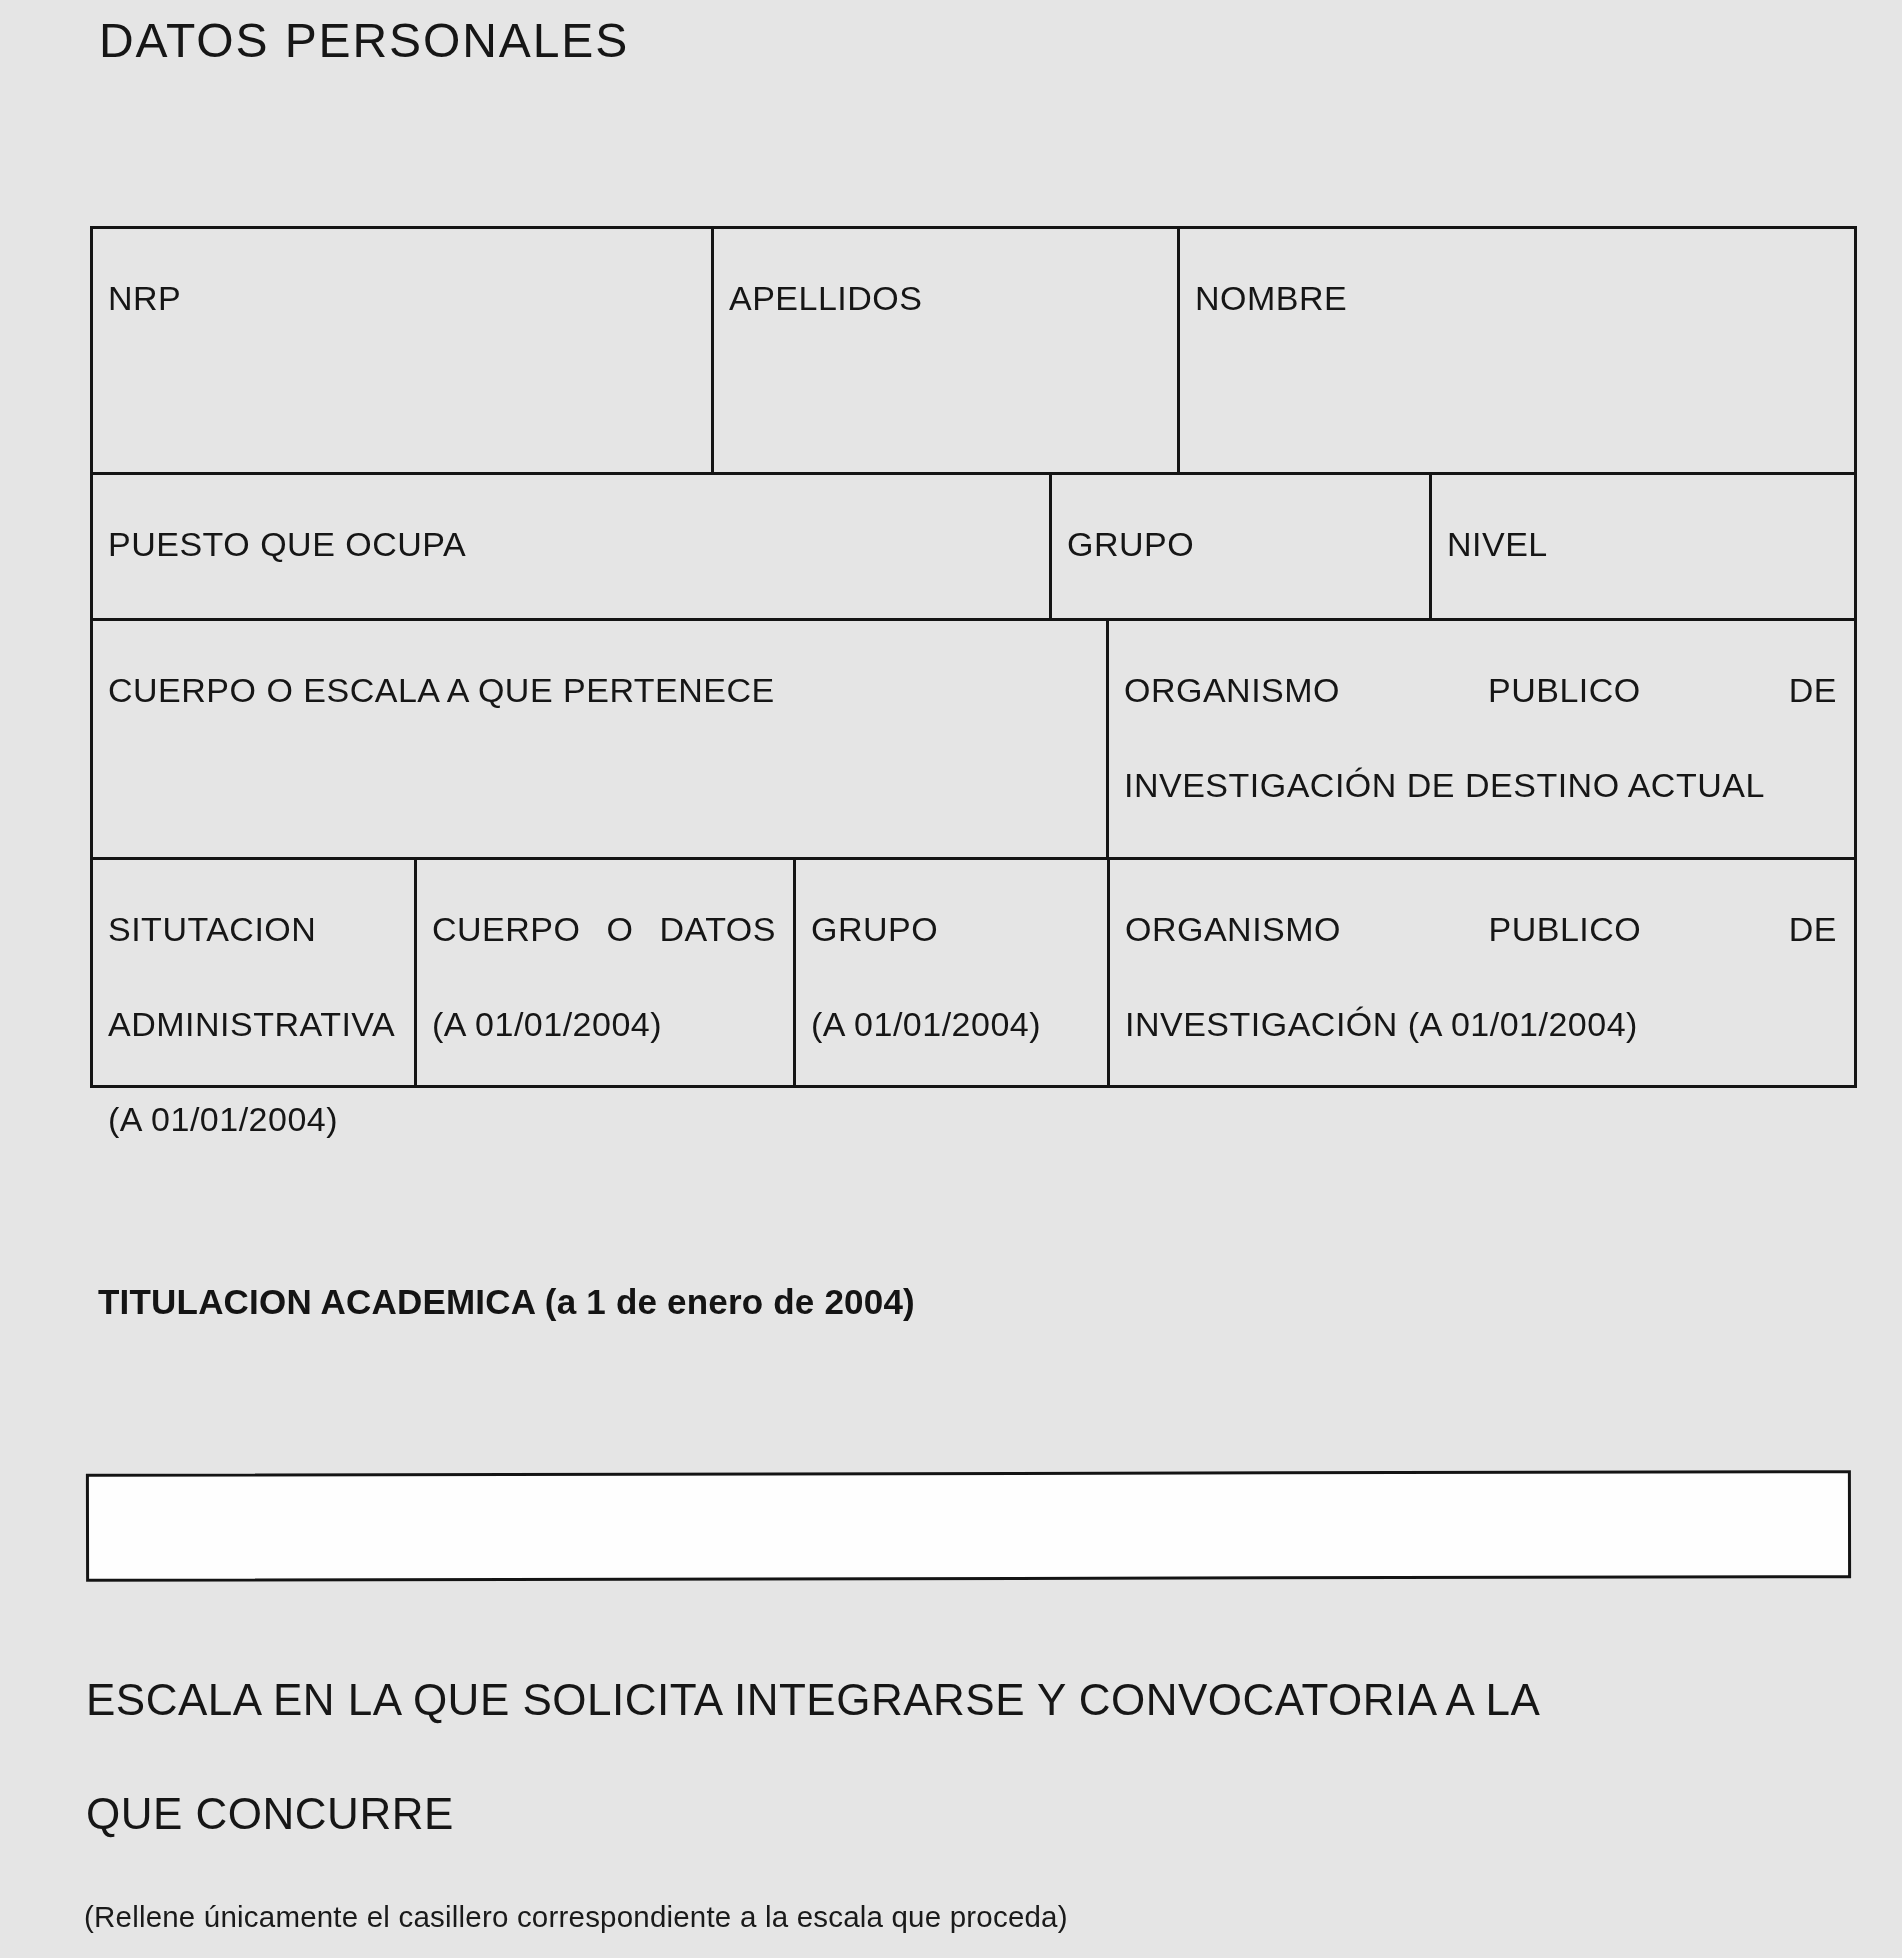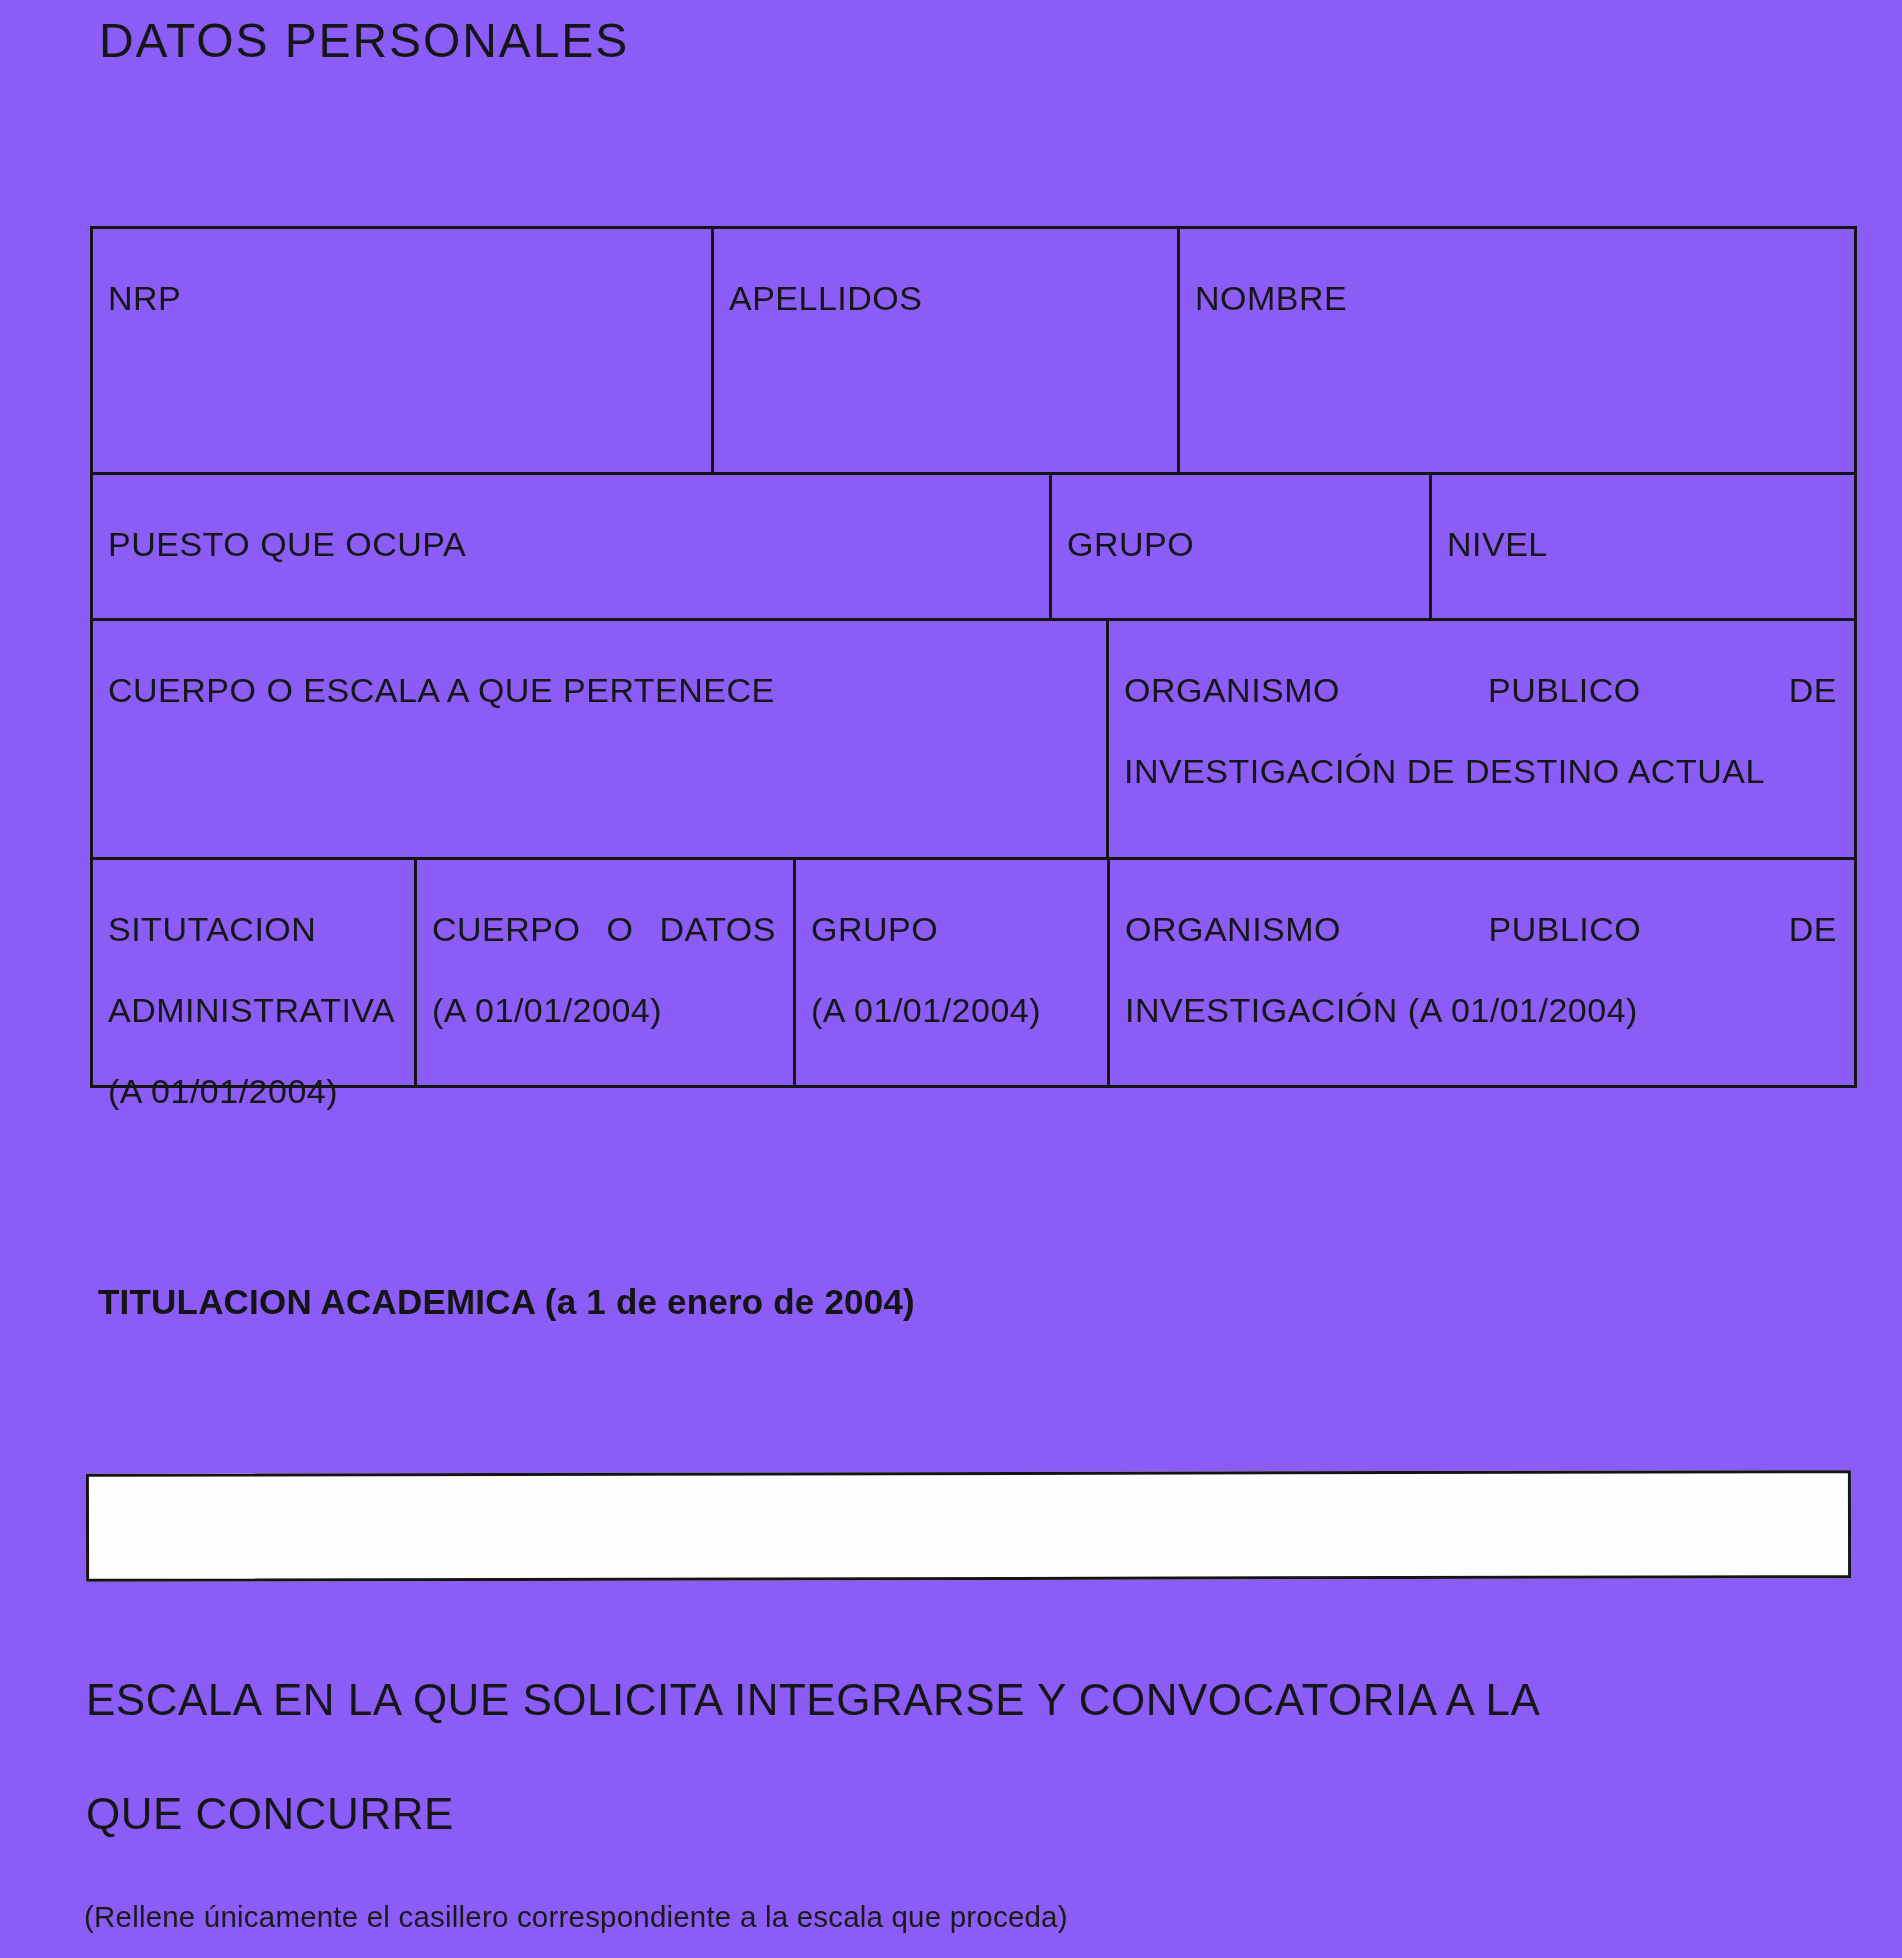--- a/index.html
+++ b/index.html
@@ -4,21 +4,21 @@
 <style>
   html, body {
     margin: 0;
     padding: 0;
     background: #ffffff;
   }
   .page {
     position: relative;
     width: 1902px;
     height: 1958px;
-    background: #8b5cf6;
+    background: #e5e5e5;
     font-family: "Liberation Sans", "DejaVu Sans", sans-serif;
     color: #111111;
     overflow: hidden;
   }
   .page * { box-sizing: border-box; }
 
   .page-title {
     position: absolute;
     left: 99px;
     top: 13.3px;
@@ -51,21 +51,21 @@
   }
   .fcell + .fcell { border-left: 3.8px solid #141414; }
   .fcell.grow { flex: 1 1 auto; width: auto; }
 
   .r1 { height: 243px; }
   .r2 { height: 146px; }
   .r3 { height: 239px; }
   .r4 { height: 228px; }
 
   .dline { display: block; white-space: nowrap; margin-top: 40px; }
-  .dline + .dline { margin-top: 42px; }
+  .dline + .dline { margin-top: 56px; }
 
   .justified {
     display: flex;
     justify-content: space-between;
     white-space: nowrap;
   }
 
   
   .sec-heading-bold {
     position: absolute;

